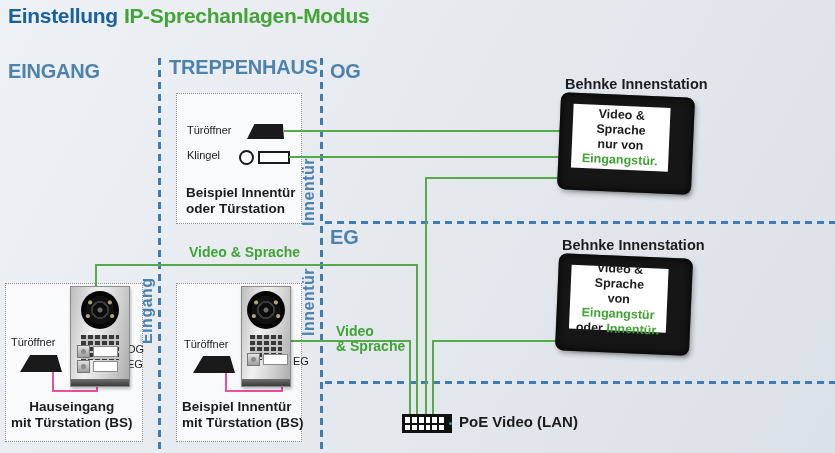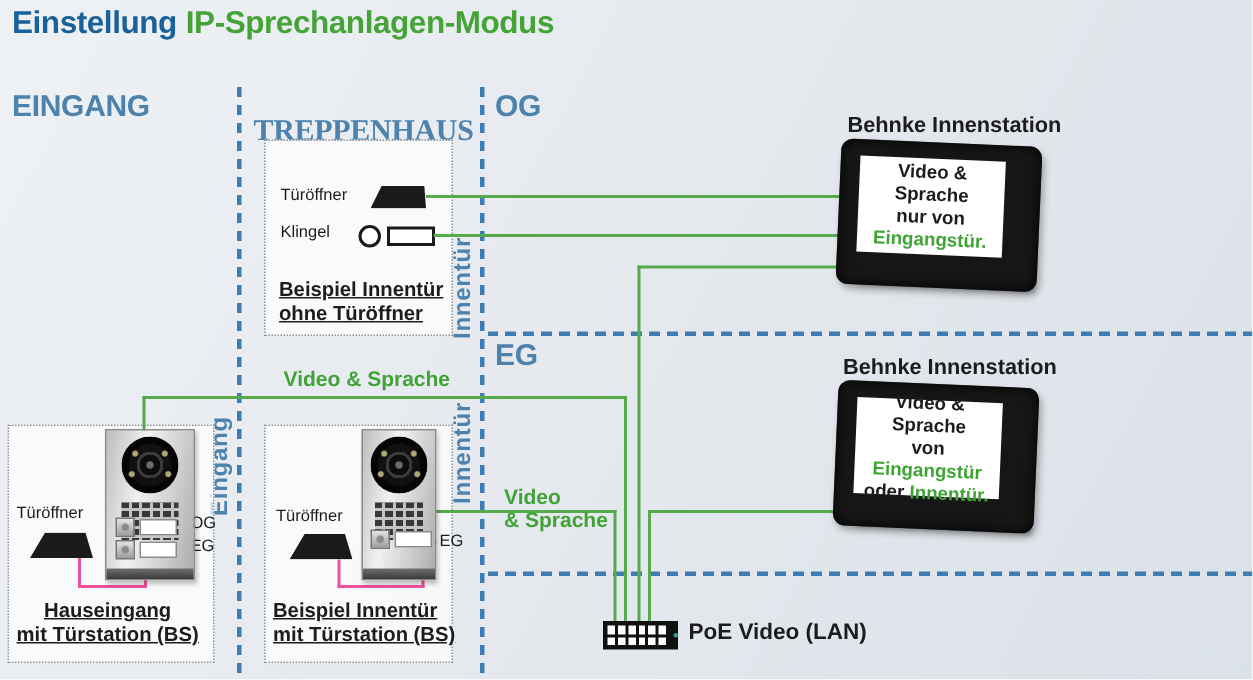--- a/index.html
+++ b/index.html
@@ -15,21 +15,21 @@
   .title .t-green{color:#45a438;text-align:right;}
   .zone{position:absolute; font-size:20px; font-weight:bold; color:#4d82ac; letter-spacing:-0.2px;}
   
   .vdash{position:absolute; width:3px; background:repeating-linear-gradient(to bottom,#3e7cb1 0 7px,transparent 7px 12px);}
   .hdash{position:absolute; height:3px; background:repeating-linear-gradient(to right,#3e7cb1 0 7px,transparent 7px 12px);}
   
   .vlabel{position:absolute; writing-mode:vertical-rl; transform:rotate(180deg);
     font-size:16px; font-weight:bold; color:#4d82ac; letter-spacing:0.5px;}
   
   .dotbox{position:absolute; border:1px dotted #8e8e8e; background:rgba(255,255,255,0.72);}
-  .cap{position:absolute; font-size:13.5px; font-weight:bold; line-height:16px; color:#1c1c1c;text-decoration:underline;}
+  .cap{position:absolute; font-size:13.5px; font-weight:bold; line-height:16px; color:#1c1c1c;}
   .lbl{position:absolute; font-size:11px; font-weight:normal; color:#1c1c1c;}
   
   .wedge{position:absolute; background:#1a1a1a; clip-path:polygon(24% 0,88% 0,100% 100%,0 100%);}
   .wedge.flat{clip-path:polygon(20% 0,97% 0,100% 100%,0 100%);}
   .ring{position:absolute; width:11px; height:11px; border:2px solid #1a1a1a; border-radius:50%; background:#fff;}
   .bellrect{position:absolute; width:28px; height:9px; border:2px solid #1a1a1a; background:#fff;}
   
   .station{position:absolute; border:1px solid #8a8a8a;
     background:linear-gradient(100deg,#bdbdbd 0%,#f1f1f1 38%,#cfcfcf 70%,#ababab 100%);
     box-shadow:1px 2px 3px rgba(0,0,0,0.25); z-index:3;}
@@ -81,21 +81,21 @@
 </head>
 <body>
 
 <div class="stage">
 
   <div class="title">
     <span class="t-blue">Einstellung</span><span class="t-green">IP-Sprechanlagen-Modus</span>
   </div>
 
   <div class="zone" style="left:8px;top:60px;">EINGANG</div>
-  <div class="zone" style="left:169px;top:76px;font-family:Liberation Serif, serif;">TREPPENHAUS</div>
+  <div class="zone" style="left:169px;top:56px;">TREPPENHAUS</div>
   <div class="zone" style="left:330px;top:60px;">OG</div>
   <div class="zone" style="left:330px;top:226px;">EG</div>
 
   <div class="vdash" style="left:158px;top:58px;height:395px;"></div>
   <div class="vdash" style="left:320px;top:58px;height:395px;"></div>
   <div class="hdash" style="left:325px;top:221px;width:510px;"></div>
   <div class="hdash" style="left:325px;top:381px;width:510px;"></div>
 
   <div class="vlabel" style="left:300px;top:152px;height:74px;">Innentür</div>
   <div class="vlabel" style="left:300px;top:264px;height:72px;">Innentür</div>
@@ -120,21 +120,21 @@
   </div>
 
   <div class="dotbox" style="left:176px;top:93px;width:124px;height:129px;"></div>
   <div class="lbl" style="left:187px;top:124px;">Türöffner</div>
   <div class="wedge flat" style="left:247px;top:124px;width:37px;height:15px;"></div>
   <div class="lbl" style="left:187px;top:149px;">Klingel</div>
   <div class="ring" style="left:239px;top:150px;"></div>
   <div class="bellrect" style="left:258px;top:151px;"></div>
   <div class="cap" style="left:186px;top:185px;">
     <div>Beispiel Innentür</div>
-    <div>ohne Türöffner</div>
+    <div>oder Türstation</div>
   </div>
 
   <div class="dotbox" style="left:5px;top:283px;width:136px;height:157px;"></div>
   <div class="station" style="left:70px;top:286px;width:58px;height:99px;">
     <div class="cam"></div>
     <div class="grille"></div>
     <div class="btnrow" style="left:6px;top:58px;">
       <div class="sbtn"></div>
       <div class="plate"></div>
     </div>

